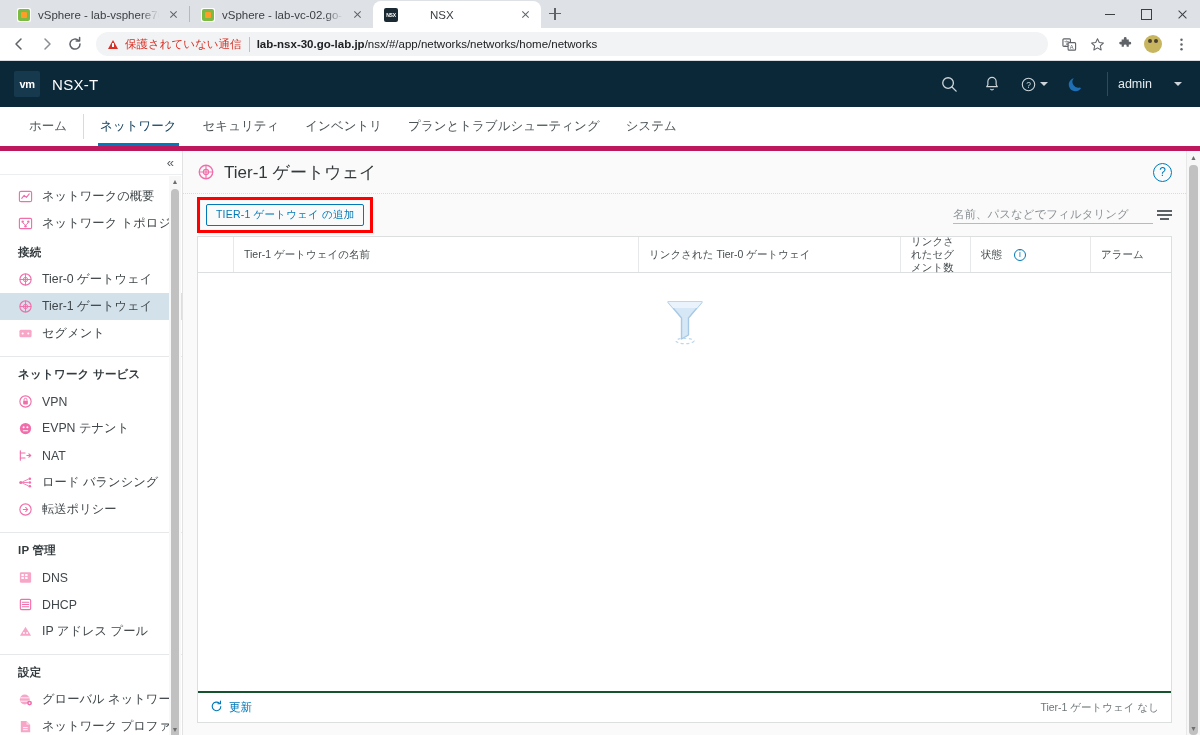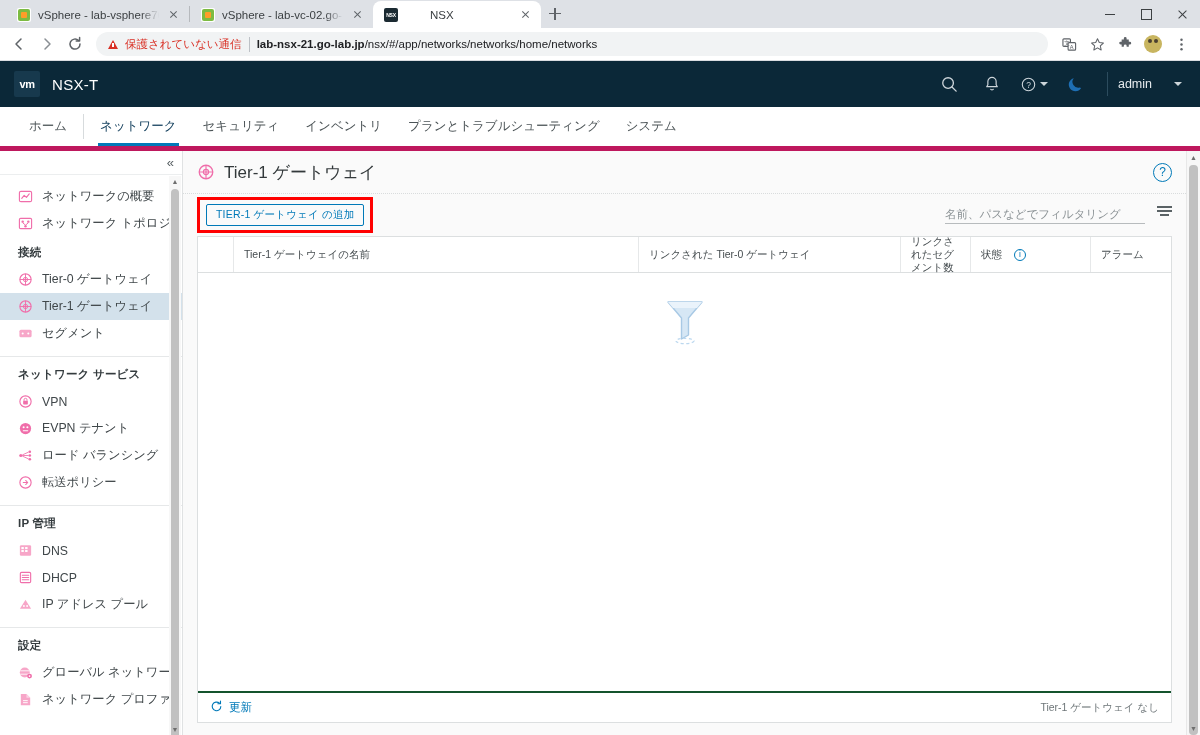--- a/index.html
+++ b/index.html
@@ -198,21 +198,21 @@
   .add-btn-wrap { position: relative; padding: 7px 9px; }
   .add-btn-highlight {
     position: absolute; left: 0; top: 0; right: 0; bottom: 0;
     border: 3px solid #ff0000; pointer-events: none;
   }
   .add-btn {
     border: 1px solid #0079b8; background: transparent; color: #0079b8;
     font-size: 10.5px; height: 22px; padding: 0 9px; border-radius: 2px; cursor: pointer;
     letter-spacing: .2px; font-family: inherit; white-space: nowrap;
   }
-  .filter-wrap { margin-left: auto; display: flex; align-items: flex-start; gap: 12px; }
+  .filter-wrap { margin-left: auto; display: flex; align-items: center; gap: 4px; }
   .filter-input {
     width: 200px; border: none; border-bottom: 1px solid #b7bbbd; background: transparent;
     font-size: 11.5px; color: #5a6265; padding: 2px 0 3px 0; font-family: inherit; outline: none;
   }
   .filter-input::placeholder { color: #8b9295; }
   .filter-ico { display: flex; flex-direction: column; gap: 2.5px; cursor: pointer; width: 15px; }
   .filter-ico i { display: block; height: 1.6px; background: #5a6265; }
   .filter-ico i:nth-child(1) { width: 15px; }
   .filter-ico i:nth-child(2) { width: 15px; }
   .filter-ico i:nth-child(3) { width: 9px; margin-left: 3px; }
@@ -304,21 +304,21 @@
     <div class="navbtn">
       <svg width="16" height="16" viewBox="0 0 16 16">
           <path d="M13 8 A5 5 0 1 1 11.4 4.4" fill="none" stroke="#5f6368" stroke-width="1.5" stroke-linecap="round"></path>
           <path d="M12.6 1.6 L12.6 5 L9.2 5" fill="none" stroke="#5f6368" stroke-width="1.5" stroke-linecap="round" stroke-linejoin="round"></path>
         </svg>
     </div>
     <div class="omnibox">
       <span class="warn-tri"></span>
       <span class="notsecure">保護されていない通信</span>
       <span class="omni-sep"></span>
-      <span class="omni-url"><b>lab-nsx-21.go-lab.jp</b><span>/nsx/#/app/networks/networks/home/networks</span></span>
+      <span class="omni-url"><b>lab-nsx-30.go-lab.jp</b><span>/nsx/#/app/networks/networks/home/networks</span></span>
     </div>
     <div class="tb-icon">
       <svg width="15" height="15" viewBox="0 0 16 16">
           <rect x="1" y="2" width="8" height="8" rx="1" fill="none" stroke="#5f6368" stroke-width="1.2"></rect>
           <rect x="6.5" y="6" width="8" height="8" rx="1" fill="#fff" stroke="#5f6368" stroke-width="1.2"></rect>
           <text x="2.4" y="8.3" font-size="6" fill="#5f6368" font-family="sans-serif">文</text>
           <text x="8.4" y="12.6" font-size="6" fill="#5f6368" font-family="sans-serif">A</text>
         </svg>
     </div>
     <div class="tb-icon">
@@ -468,20 +468,30 @@
         <div class="side-item">
           <span class="sicon">
             <svg width="15" height="15" viewBox="0 0 16 16">
                 <circle cx="8" cy="8" r="6" fill="#f06eaa"></circle>
                 <circle cx="6" cy="6.6" r="1.1" fill="#fff"></circle>
                 <circle cx="10" cy="6.6" r="1.1" fill="#fff"></circle>
                 <path d="M5.6 10.4 h4.8" stroke="#fff" stroke-width="1.1" stroke-linecap="round"></path>
               </svg>
           </span>
           <span>EVPN テナント</span>
+        </div>
+        <div class="side-item">
+          <span class="sicon">
+            <svg width="15" height="15" viewBox="0 0 16 16">
+                <path d="M2.5 3 v10" stroke="#f06eaa" stroke-width="1.2" stroke-linecap="round"></path>
+                <path d="M2.5 5.3 h5 M2.5 10.7 h5" stroke="#f06eaa" stroke-width="1.2" stroke-linecap="round"></path>
+                <path d="M9.5 8 h3.6 M11.6 6.2 L13.6 8 L11.6 9.8" fill="none" stroke="#f06eaa" stroke-width="1.2" stroke-linecap="round" stroke-linejoin="round"></path>
+              </svg>
+          </span>
+          <span>NAT</span>
         </div>
         <div class="side-item">
           <span class="sicon">
             <svg width="15" height="15" viewBox="0 0 16 16">
                 <circle cx="3" cy="8" r="1.7" fill="#f06eaa"></circle>
                 <circle cx="12.6" cy="4" r="1.4" fill="#f06eaa"></circle>
                 <circle cx="12.6" cy="8" r="1.4" fill="#f06eaa"></circle>
                 <circle cx="12.6" cy="12" r="1.4" fill="#f06eaa"></circle>
                 <path d="M4.6 8 H11.2 M4.6 7.4 L11.2 4.4 M4.6 8.6 L11.2 11.6" stroke="#f06eaa" stroke-width="0.9"></path>
               </svg>

